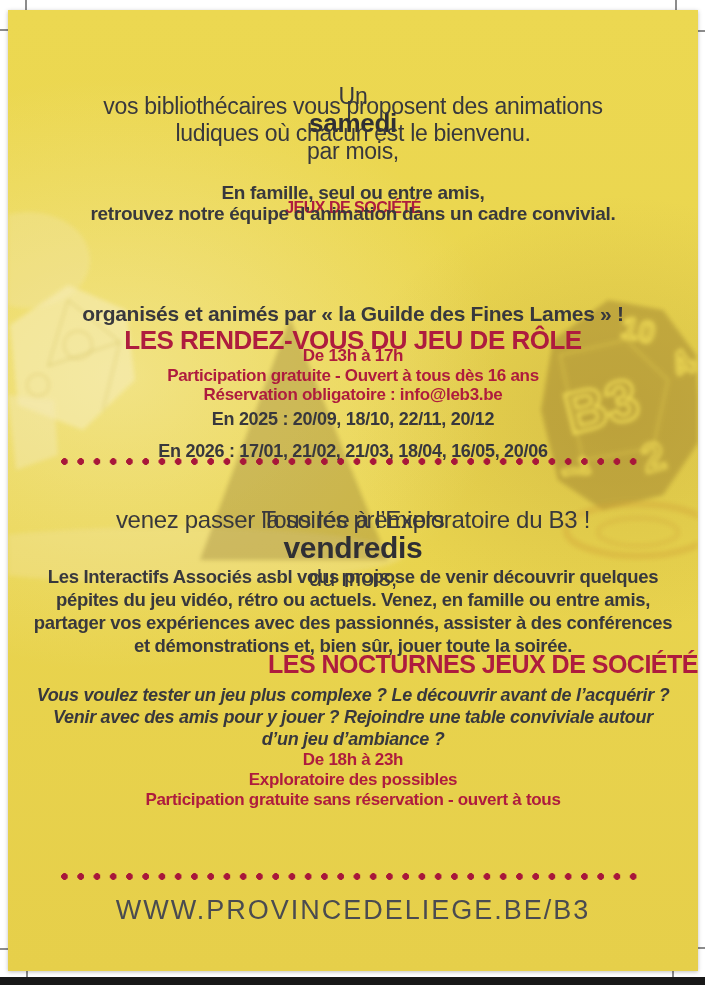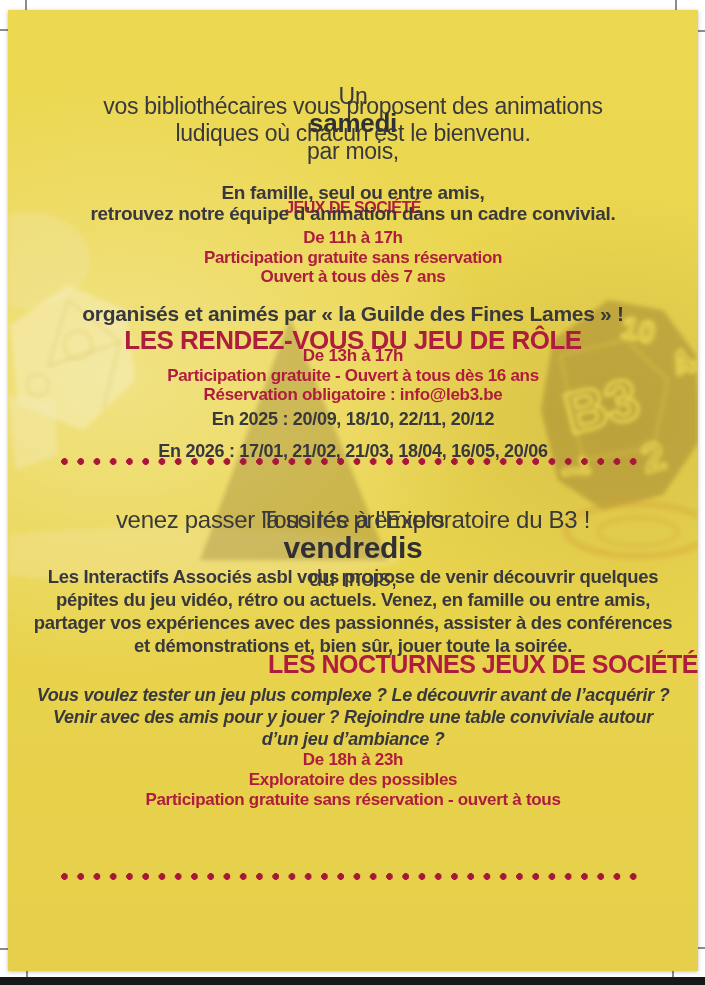--- a/index.html
+++ b/index.html
@@ -108,23 +108,20 @@
       <span>Un</span>
       <strong class="hl">samedi</strong>
       <span>par mois,</span>
     </p>
     <div class="block sat-intro intro" style="top:83px">vos bibliothécaires vous proposent des animations
 ludiques où chacun est le bienvenu.</div>
 
     <h2 class="block title jds-title">JEUX DE SOCIÉTÉ</h2>
     <div class="block dark jds-desc">En famille, seul ou entre amis,
 retrouvez notre équipe d’animation dans un cadre convivial.</div>
-    <div class="block red jds-sched">De 11h à 17h
-Participation gratuite sans réservation
-Ouvert à tous dès 7 ans</div>
 
     <h2 class="block title rdv-title">LES RENDEZ-VOUS DU JEU DE RÔLE</h2>
     <div class="block dark rdv-desc">organisés et animés par « la Guilde des Fines Lames » !</div>
     <div class="block red rdv-sched">De 13h à 17h
 Participation gratuite - Ouvert à tous dès 16 ans
 Réservation obligatoire : info@leb3.be</div>
     <div class="block dark rdv-dates">En 2025 : 20/09, 18/10, 22/11, 20/12
 En 2026 : 17/01, 21/02, 21/03, 18/04, 16/05, 20/06</div>
 
     <div class="dots dots-1"></div>
@@ -144,17 +141,18 @@
     <h2 class="block title noct-title">LES NOCTURNES JEUX DE SOCIÉTÉ</h2>
     <div class="block dark noct-para">Vous voulez tester un jeu plus complexe ? Le découvrir avant de l’acquérir ?
 Venir avec des amis pour y jouer ? Rejoindre une table conviviale autour
 d’un jeu d’ambiance ?</div>
     <div class="block red noct-sched">De 18h à 23h
 Exploratoire des possibles
 Participation gratuite sans réservation - ouvert à tous</div>
 
     <div class="dots dots-2"></div>
 
+    <div class="block site-url">WWW.PROVINCEDELIEGE.BE/B3</div>
 
   </div>
 </div>
 
 <div class="bottom-bar"></div>
 
 </body></html>

